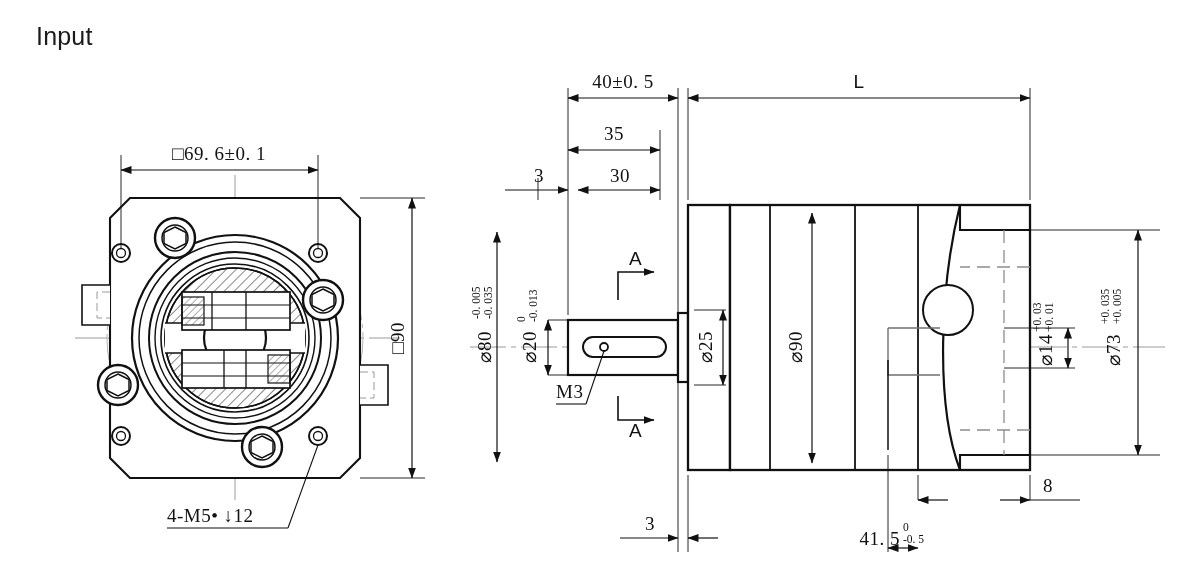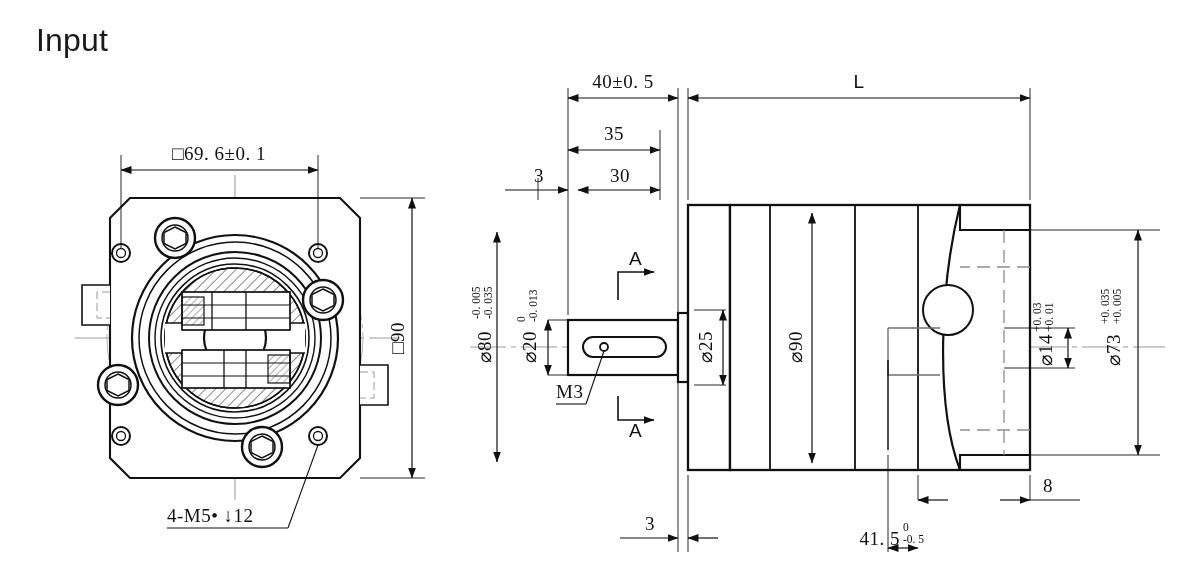--- a/index.html
+++ b/index.html
@@ -19,21 +19,21 @@
     position: absolute;
     left: 0; top: 0;
     width: 1200px;
     height: 574px;
   }
   #page-title {
     position: absolute;
     left: 36px;
     top: 22px;
     font-family: "Liberation Sans", sans-serif;
-    font-size: 32px;
+    font-size: 25px;
     color: #1a1a1a;
     letter-spacing: 0.2px;
     white-space: nowrap;
   }
   svg { display: block; }
   text {
     font-family: "Liberation Serif", serif;
     fill: #111111;
   }
   .dimtext { font-size: 19px; letter-spacing: 0.5px; }

